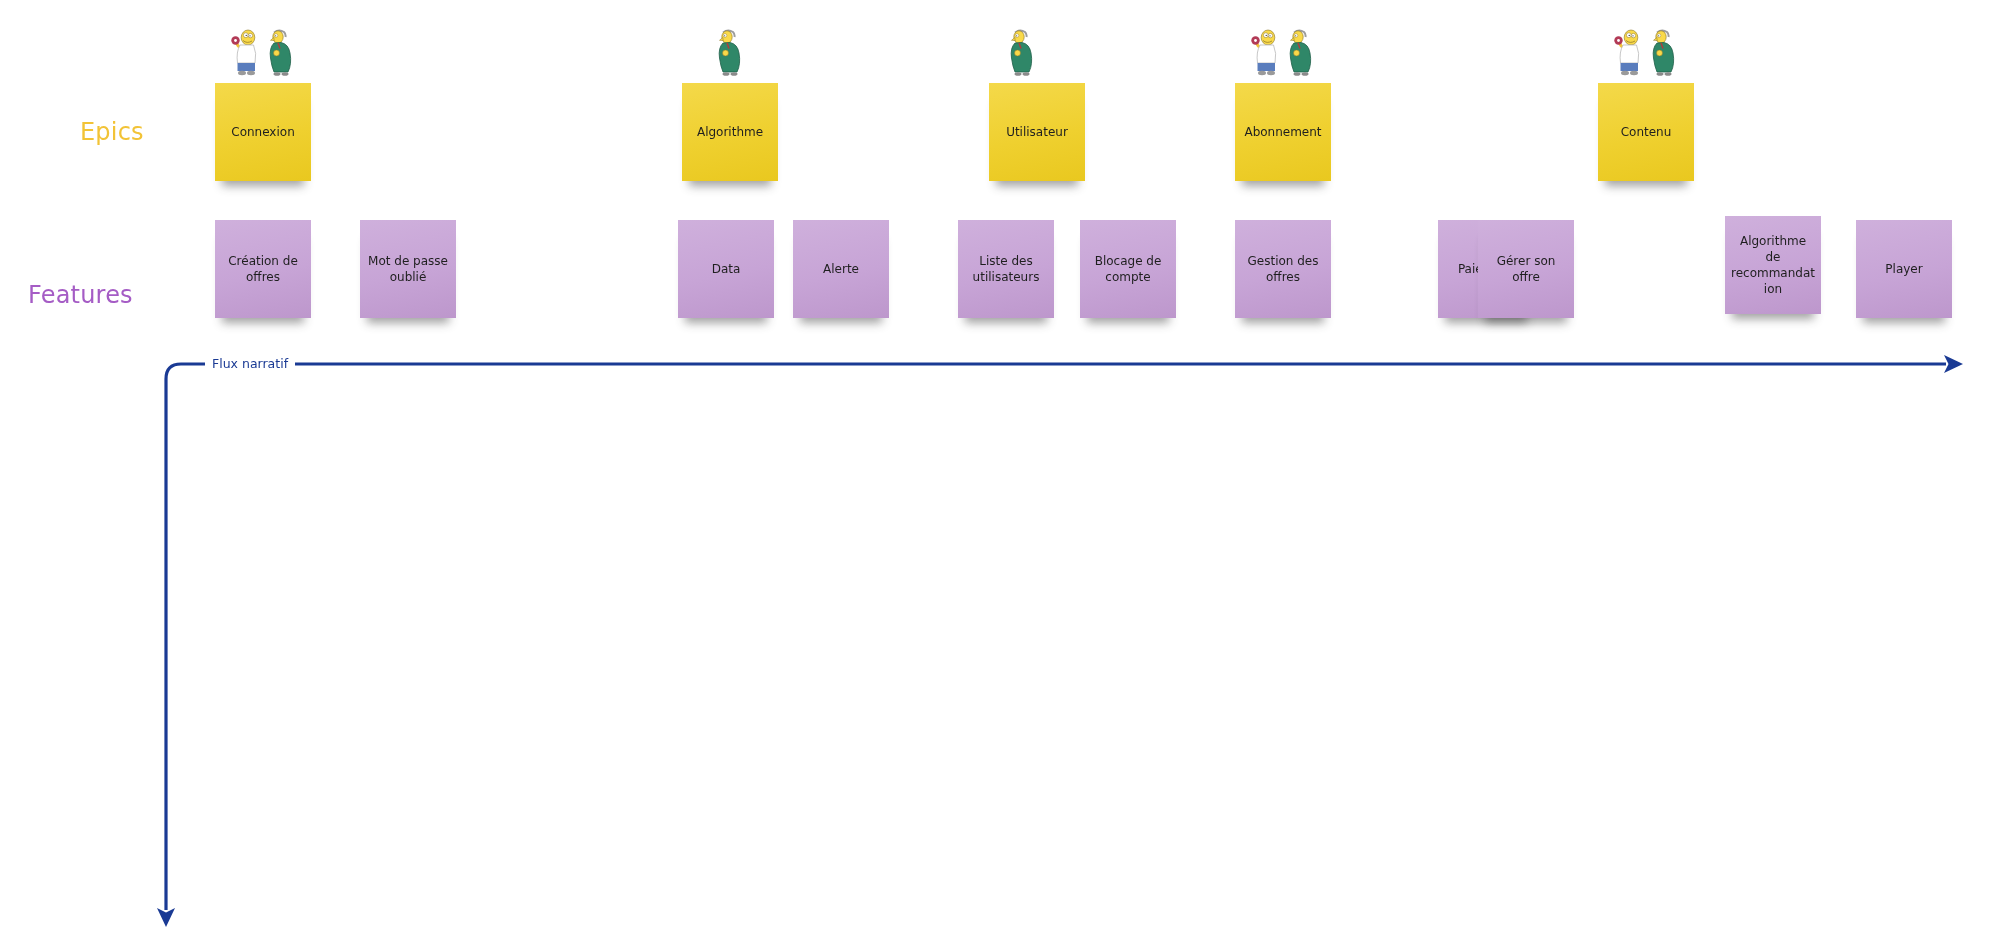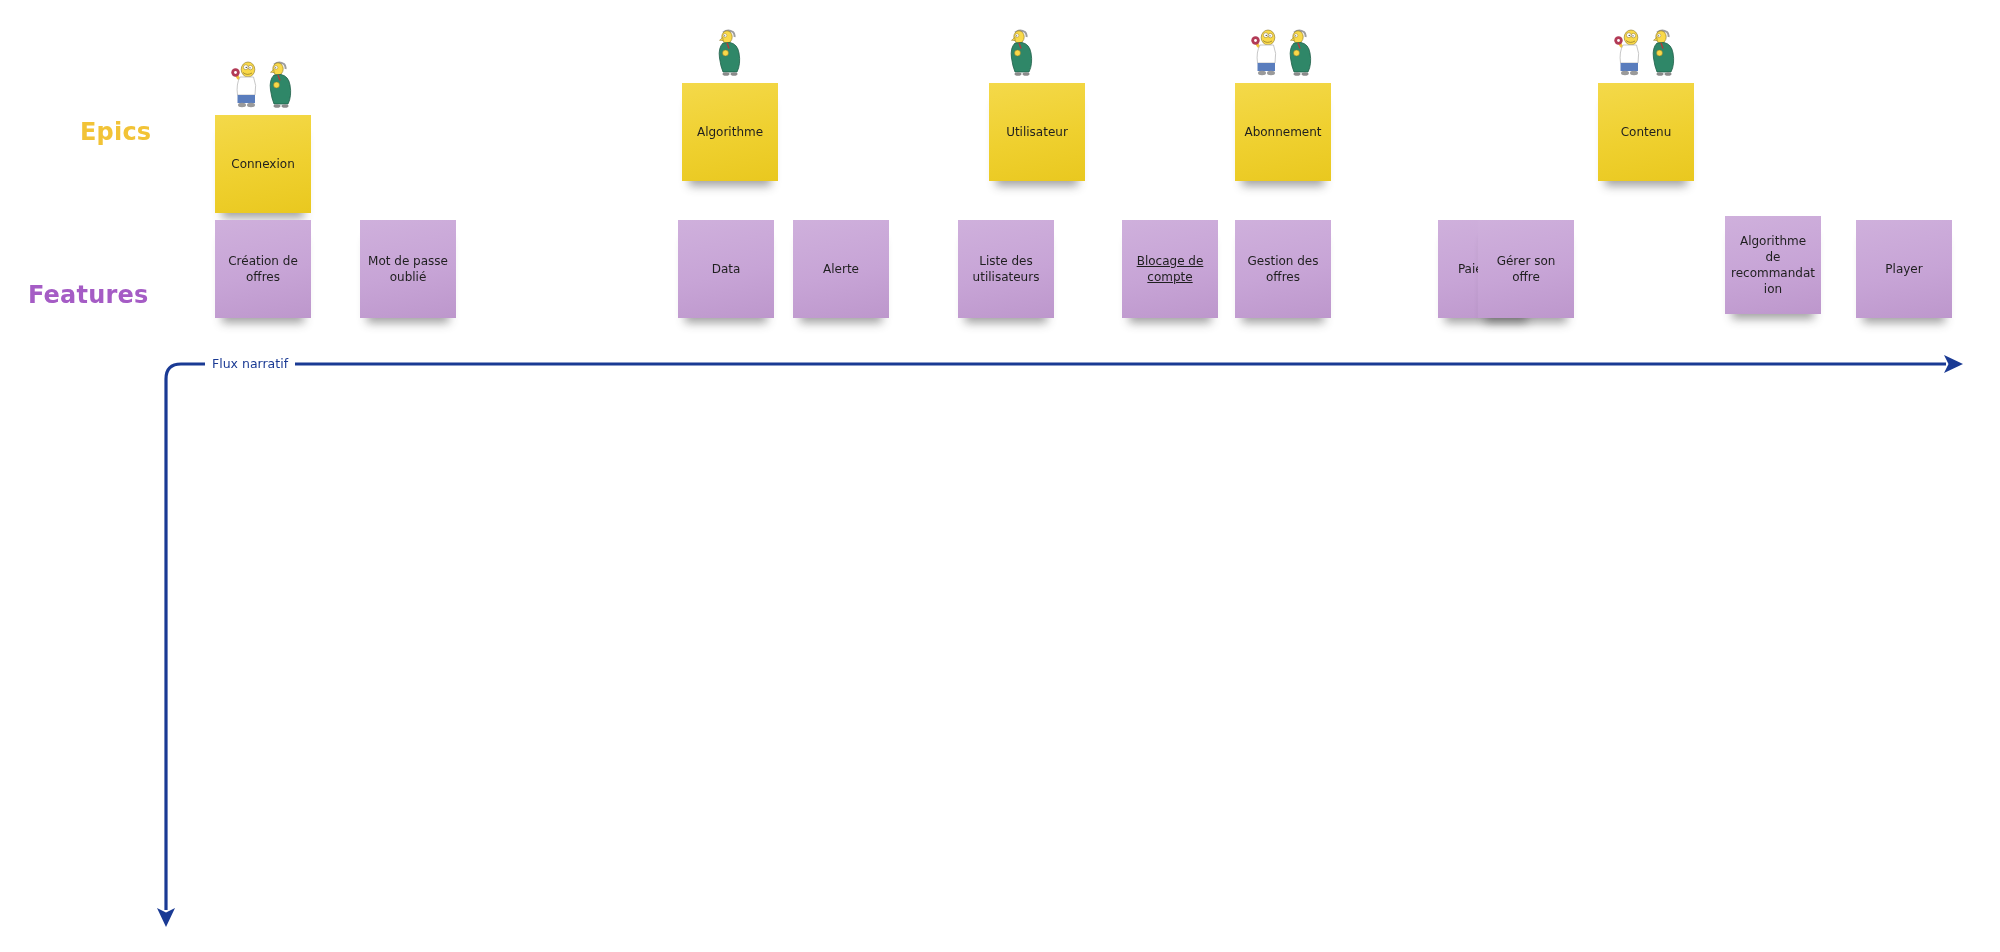--- a/index.html
+++ b/index.html
@@ -7,21 +7,21 @@
     position: relative;
     width: 2000px;
     height: 952px;
     background: #ffffff;
     font-family: "DejaVu Sans", "Liberation Sans", sans-serif;
     overflow: hidden;
     color: #1f1f1f;
   }
   .row-label {
     position: absolute;
-    font-weight: 700;
+    font-weight: 400;
     font-size: 24px;
     line-height: 1.2;
     letter-spacing: 0.2px;
   }
   .epics-label   { left: 80px;  top: 118px; color: var(--epic-label, #f2c336); }
   .features-label{ left: 28px;  top: 281px; color: var(--feature-label, #a55cc5); }
 
   .sticky {
     position: absolute;
     width: 96px;
@@ -119,21 +119,21 @@
   <div class="row-label epics-label">Epics</div>
   <div class="row-label features-label">Features</div>
 
   <svg class="flow-arrow" viewBox="0 0 2000 952">
     <path class="line" d="M1946 364 L181 364 Q166 364 166 379 L166 910"></path>
     <path class="head" d="M1963 364 L1944 355 L1948.5 364 L1944 373 Z"></path>
     <path class="head" d="M166 927 L157 908 L166 912.5 L175 908 Z"></path>
   </svg>
   <span class="flow-label">Flux narratif</span>
 
-  <div class="sticky" style="left:215px; top:83px;margin-top:32px;">
+  <div class="sticky" style="left:215px; top:83px;">
     <div class="avatars">
       <svg width="34" height="48" viewBox="0 0 34 48">
           <use href="#homer-art"></use>
         </svg>
       <svg width="32" height="48" viewBox="0 0 32 48">
           <use href="#burns-art"></use>
         </svg>
     </div>
     <div class="note-surface epic-surface">Connexion</div>
   </div>
@@ -188,21 +188,21 @@
   </div>
   <div class="sticky" style="left:678px; top:220px;">
     <div class="note-surface feature-surface">Data</div>
   </div>
   <div class="sticky" style="left:793px; top:220px;">
     <div class="note-surface feature-surface">Alerte</div>
   </div>
   <div class="sticky" style="left:958px; top:220px;">
     <div class="note-surface feature-surface">Liste des utilisateurs</div>
   </div>
-  <div class="sticky" style="left:1122px; top:220px;text-decoration:underline;">
+  <div class="sticky" style="left:1080px; top:220px;">
     <div class="note-surface feature-surface">Blocage de compte</div>
   </div>
   <div class="sticky" style="left:1235px; top:220px;">
     <div class="note-surface feature-surface">Gestion des offres</div>
   </div>
   <div class="sticky" style="left:1438px; top:220px;">
     <div class="note-surface feature-surface">Paiement</div>
   </div>
   <div class="sticky" style="left:1478px; top:220px;">
     <div class="note-surface feature-surface">Gérer son offre</div>

